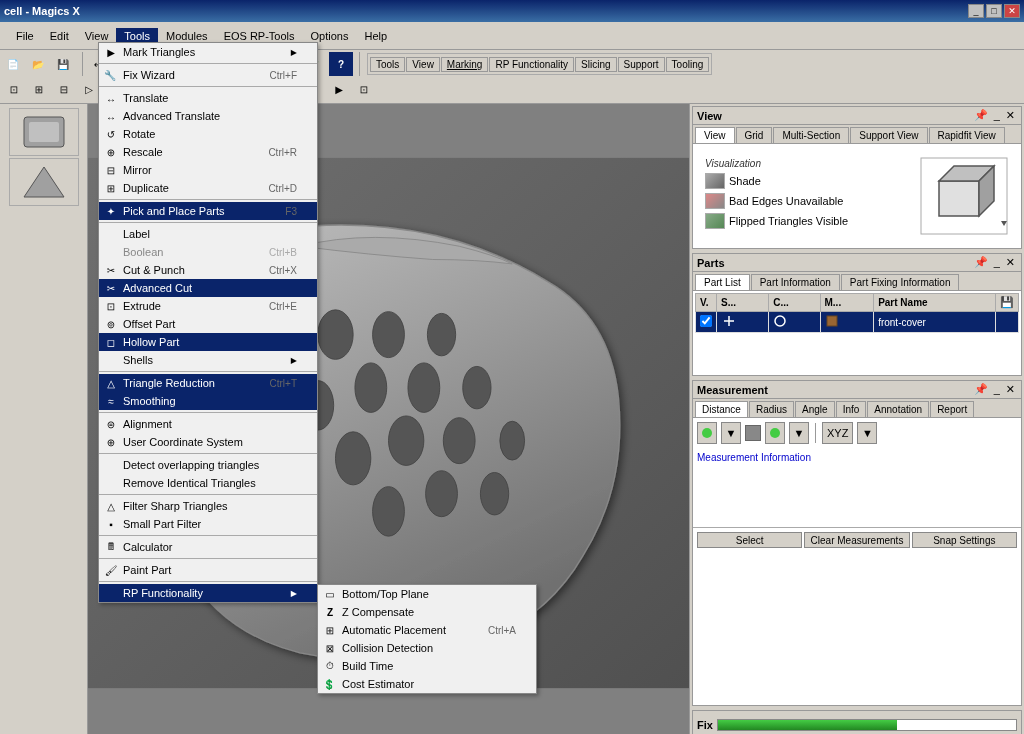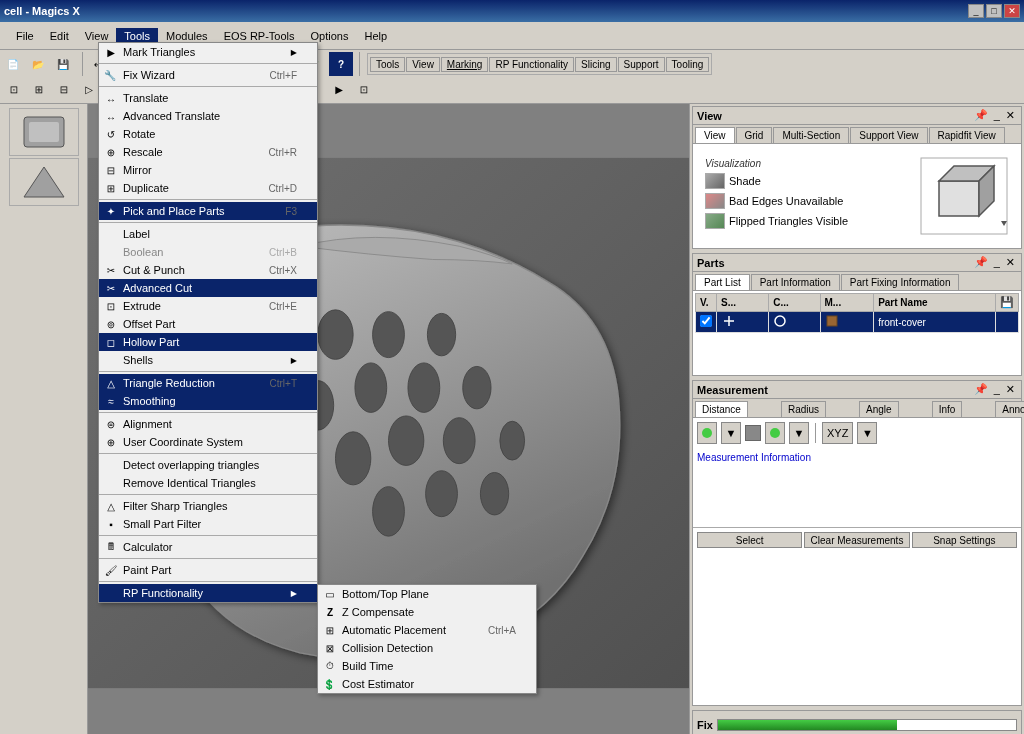--- a/index.html
+++ b/index.html
@@ -200,21 +200,20 @@
       background: white;
       margin: 2px;
       border: 1px solid #999;
       flex: 1;
     }
     .measurement-tabs {
       display: flex;
       background: #d4d0c8;
       padding: 2px 2px 0;
       border-bottom: 1px solid #999;
-      gap: 32px;
     }
     .measurement-tab {
       padding: 2px 6px;
       background: #d4d0c8;
       border: 1px solid #999;
       border-bottom: none;
       cursor: pointer;
       font-size: 10px;
       margin-right: 1px;
     }

